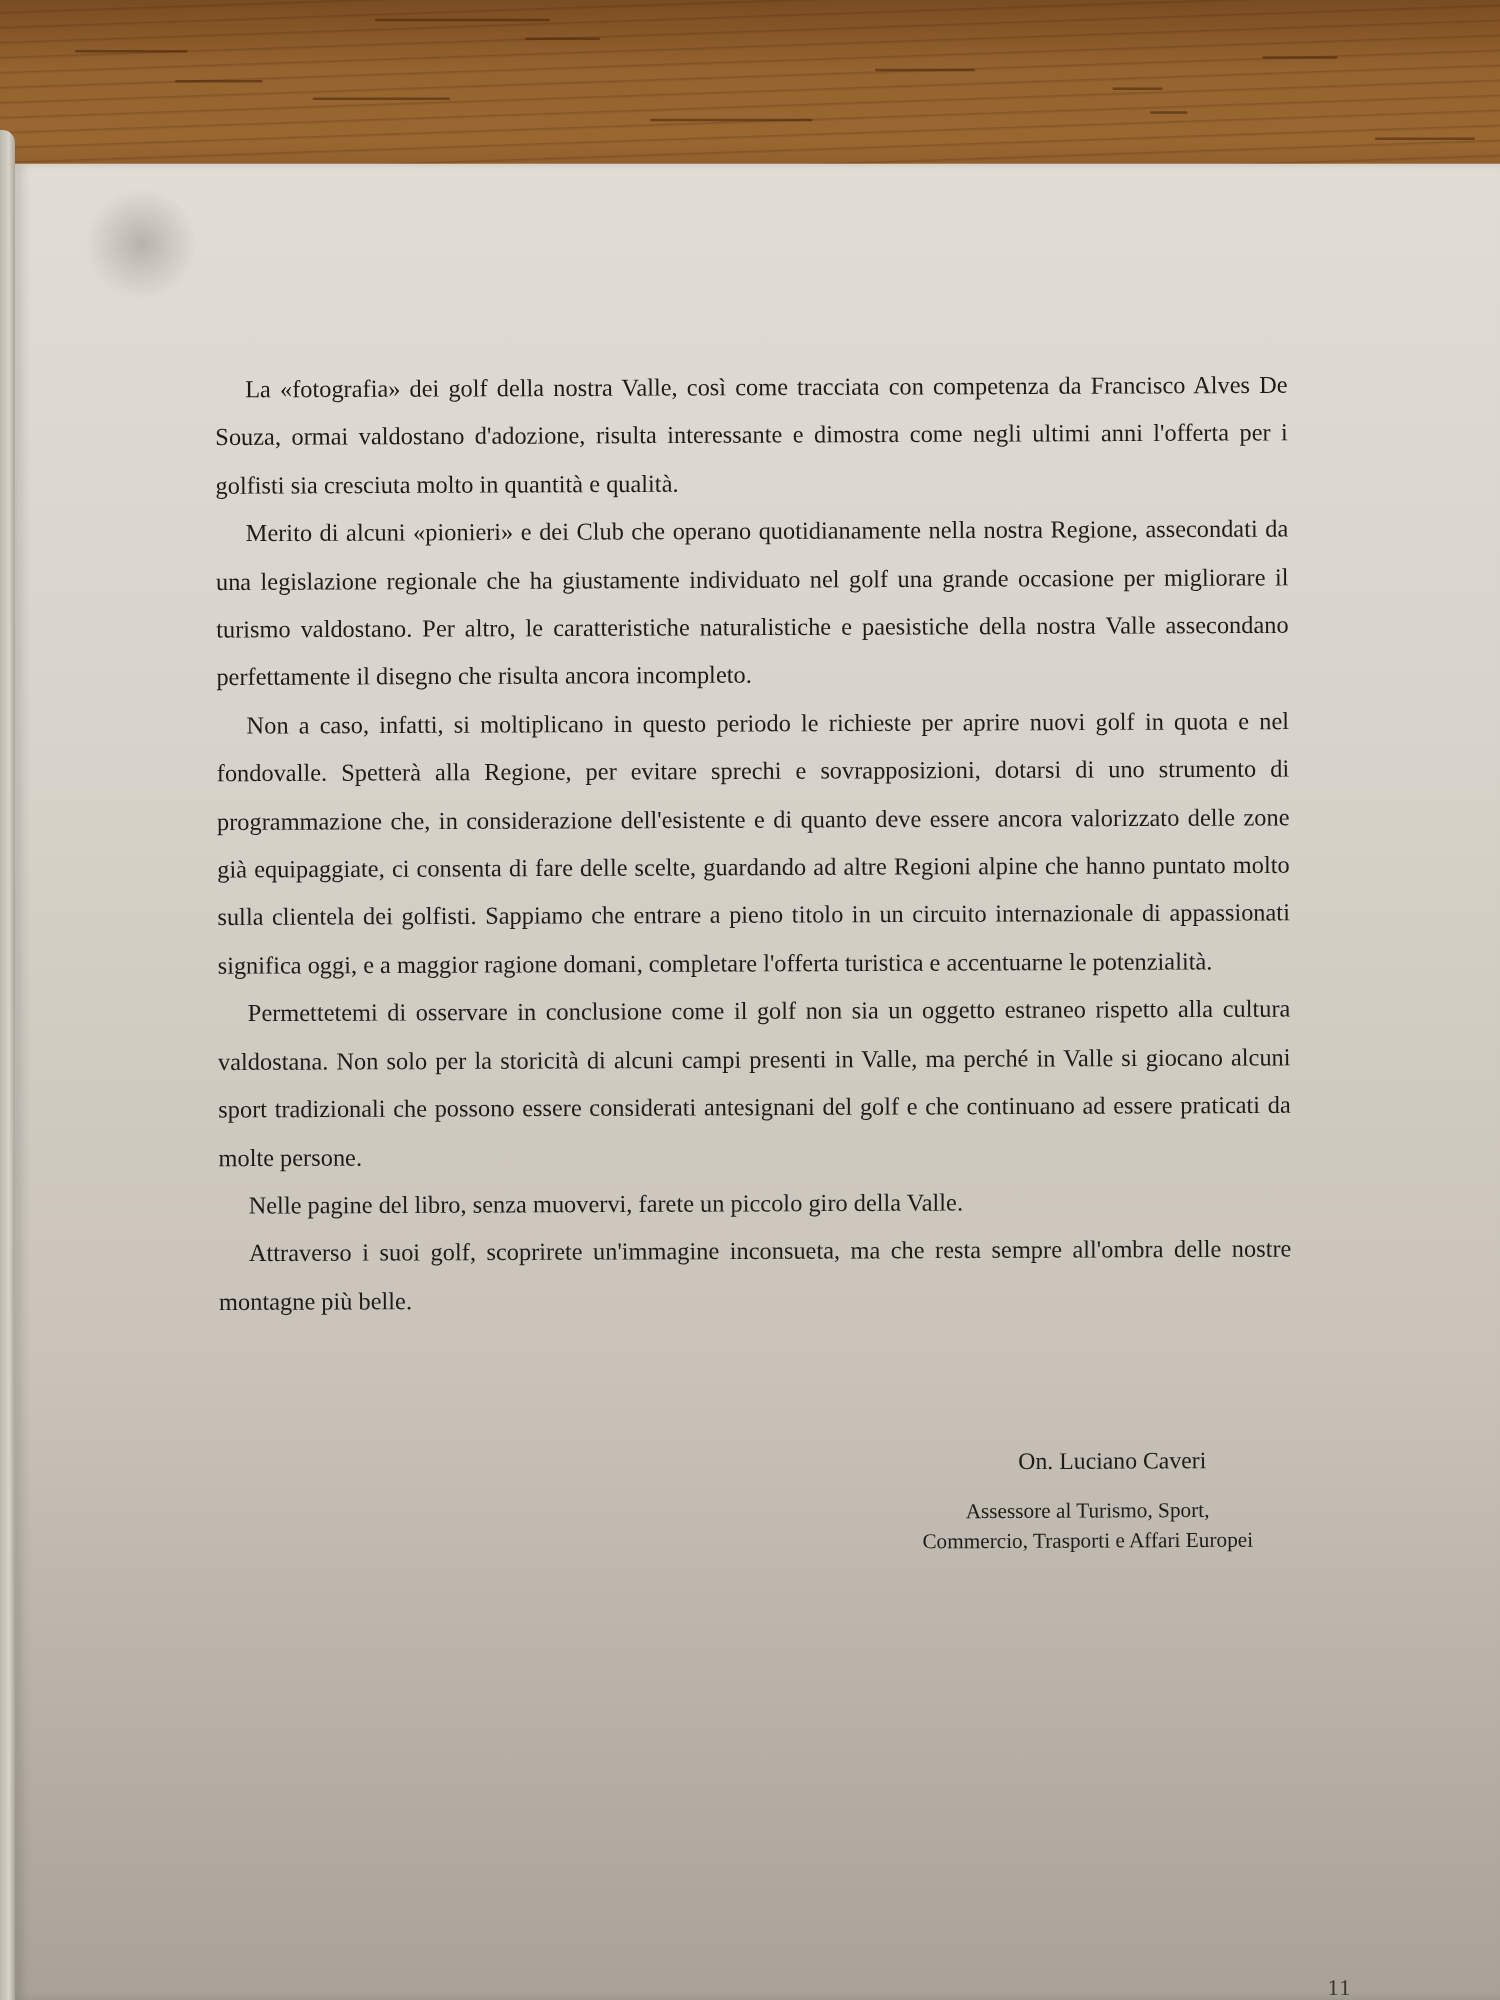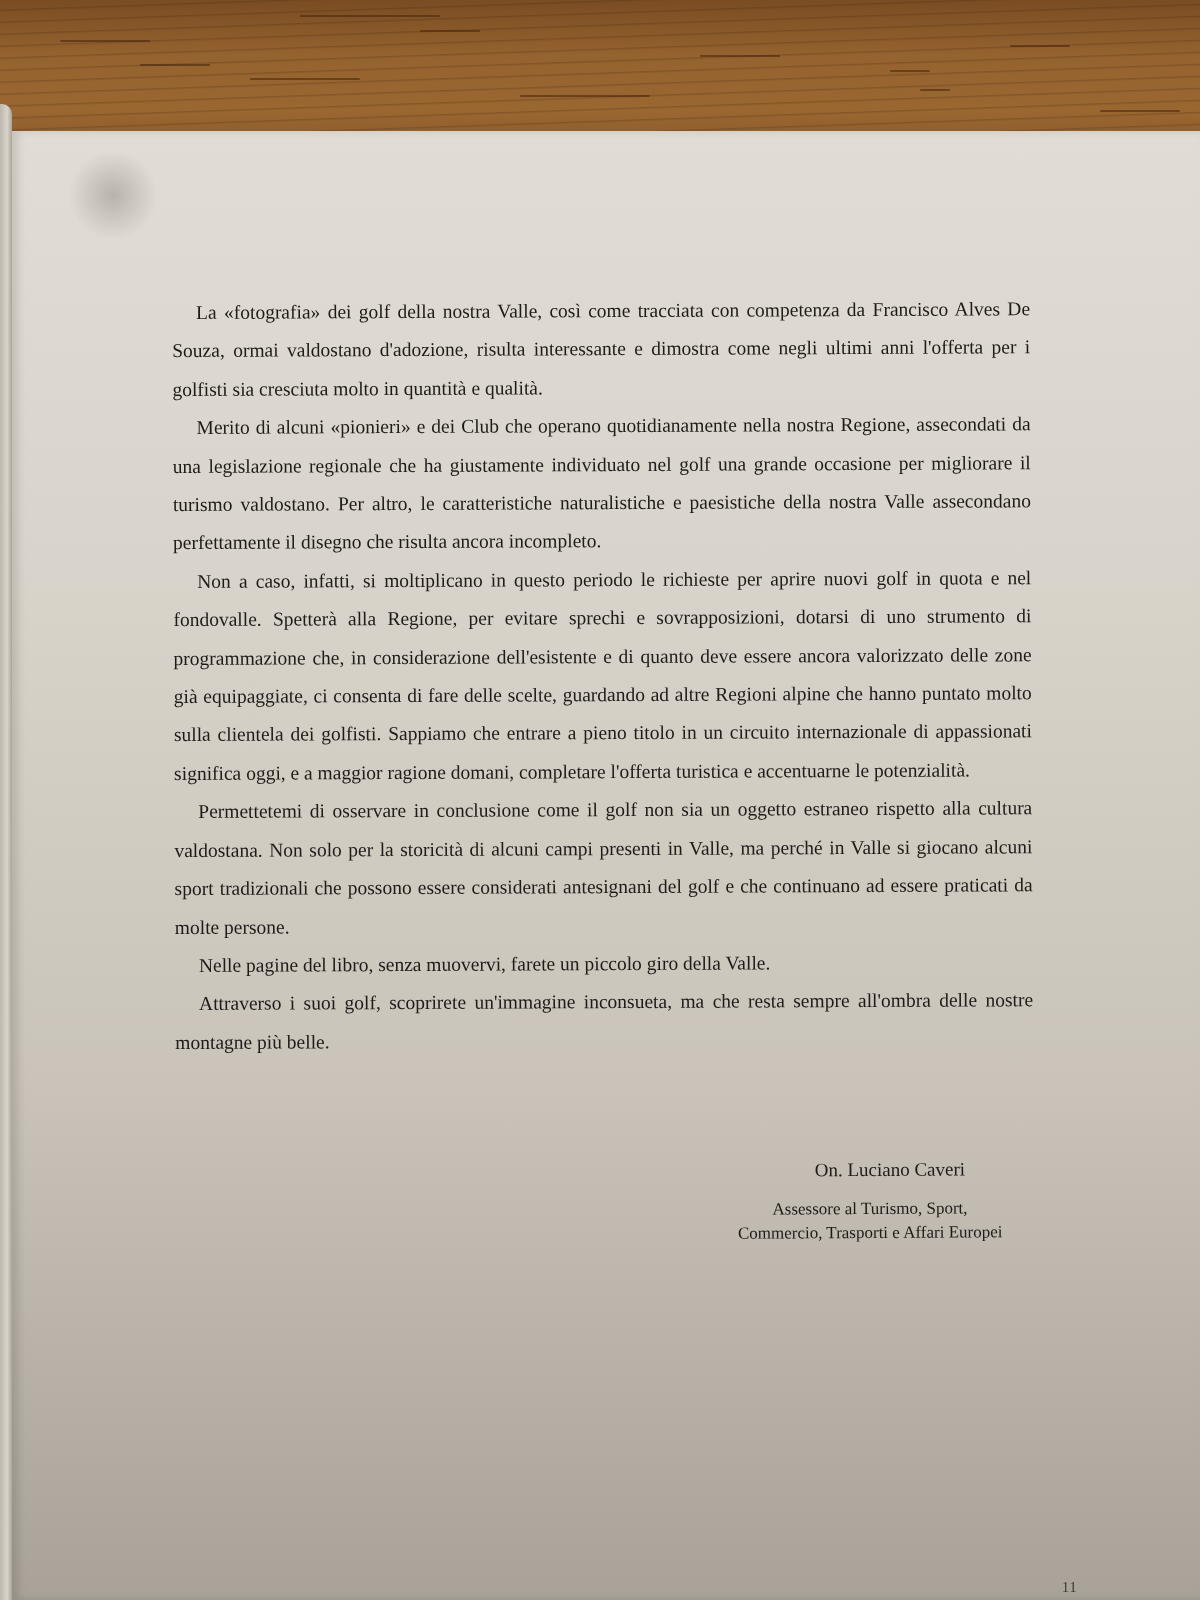--- a/index.html
+++ b/index.html
@@ -82,21 +82,21 @@
     }
     .sig-role {
       font-size: 17px;
       line-height: 24px;
       margin-top: 14px;
     }
     .page-number {
       position: absolute;
       left: 1062px;
       top: 1580px;
-      font-size: 14px;
+      font-size: 18px;
       color: #3a3530;
       letter-spacing: 1px;
     }
   </style>
 </head>
 <body>
 
 <div class="table-surface">
   <div class="grain" style="left:60px;top:40px;width:90px;"></div>
   <div class="grain" style="left:140px;top:64px;width:70px;"></div>

